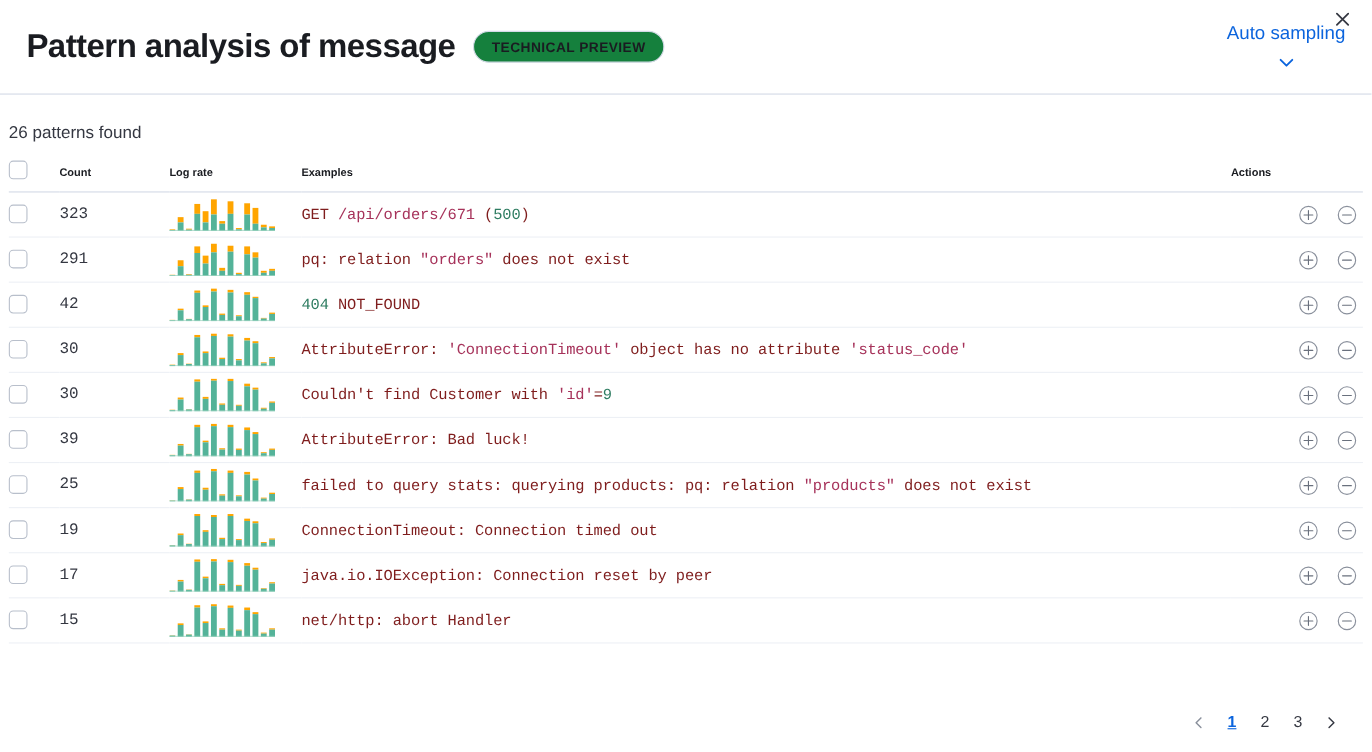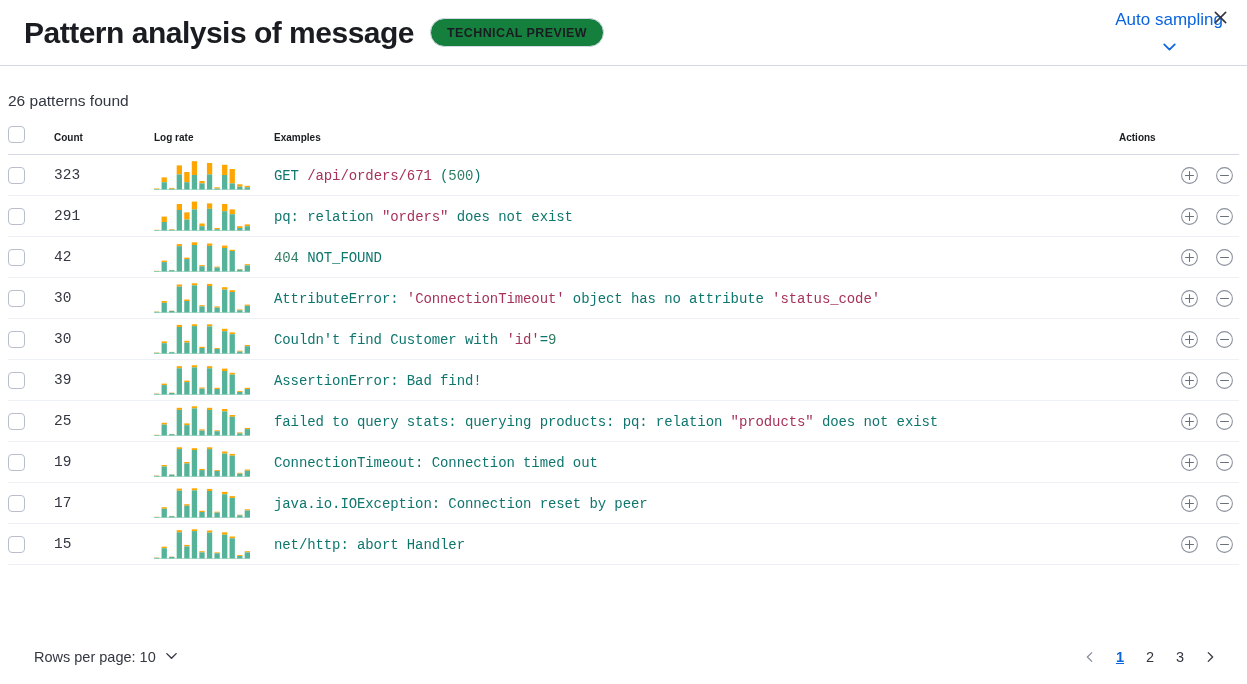--- a/index.html
+++ b/index.html
@@ -8,21 +8,21 @@
     width: 1247px; height: 684px;
     background: #ffffff;
     font-family: "Liberation Sans", sans-serif;
     color: #343741;
     overflow: hidden;
   }
   .flyout { position: relative; width: 1247px; height: 684px; background:#fff; }
 
   
   .header {
-    height: 66px;
+    height: 86px;
     border-bottom: 1px solid #D3DAE6;
     display: flex;
     align-items: center;
     padding: 0 24px;
     position: relative;
   }
   .title-group { display:flex; align-items:center; gap:16px; }
   .page-title {
     font-size: 30px;
     font-weight: 700;
@@ -110,21 +110,21 @@
   }
   .spark { display: block; }
 
   
   .ex {
     font-family: "Liberation Mono", monospace;
     font-size: 14px;
     white-space: nowrap;
     letter-spacing: -0.1px;
   }
-  .tok-p { color: #0f766e; margin-top: 15px; }   
+  .tok-p { color: #7f1d1d; margin-top: 15px; }   
   .tok-r { color: #a6325a; }   
   .tok-g { color: #2f7d62; }   
 
   
   .actions-cell { text-align: right; padding-right: 8px; white-space: nowrap; }
   .act-btn {
     display: inline-flex; align-items: center; justify-content: center;
     width: 30px; height: 30px;
     cursor: pointer;
     color: #69707D;
@@ -472,21 +472,21 @@
                 <rect x="68.03" y="6.00" width="5.3" height="24.00" fill="#54B399"></rect>
                 <rect x="75.58" y="7.80" width="5.3" height="1.80" fill="#FFA500"></rect>
                 <rect x="75.58" y="9.60" width="5.3" height="20.40" fill="#54B399"></rect>
                 <rect x="83.14" y="26.10" width="5.3" height="0.90" fill="#FFA500"></rect>
                 <rect x="83.14" y="27.00" width="5.3" height="3.00" fill="#54B399"></rect>
                 <rect x="90.70" y="22.80" width="5.3" height="1.20" fill="#FFA500"></rect>
                 <rect x="90.70" y="24.00" width="5.3" height="6.00" fill="#54B399"></rect>
                 <rect x="0" y="29" width="96" height="1" fill="#9fd4c2" opacity="0.75"></rect>
               </svg>
             </td>
-            <td><span class="ex"><span class="tok-p">AssertionError: Bad find!</span></span></td>
+            <td><span class="ex"><span class="tok-p">AttributeError: Bad luck!</span></span></td>
             <td class="actions-cell"><span class="act-btn">
        <svg width="19" height="19" viewBox="0 0 20 20" fill="none">
          <circle cx="10" cy="10" r="8.3" stroke="#8a909c" stroke-width="1.1"></circle>
          <path d="M10 5.8 V14.2 M5.8 10 H14.2" stroke="#69707D" stroke-width="1.1" stroke-linecap="round"></path>
        </svg>
               </span>
      <span class="act-btn">
        <svg width="19" height="19" viewBox="0 0 20 20" fill="none">
          <circle cx="10" cy="10" r="8.3" stroke="#8a909c" stroke-width="1.1"></circle>
          <path d="M5.8 10 H14.2" stroke="#69707D" stroke-width="1.1" stroke-linecap="round"></path>
@@ -683,28 +683,20 @@
          <circle cx="10" cy="10" r="8.3" stroke="#8a909c" stroke-width="1.1"></circle>
          <path d="M5.8 10 H14.2" stroke="#69707D" stroke-width="1.1" stroke-linecap="round"></path>
        </svg>
               </span></td>
           </tr>
         </tbody>
     </table>
   </div>
 
   <div class="footer">
-    <div class="rows-per-page">
-      <span>Rows per page: 10</span>
-      <span>
-        <svg width="15" height="15" viewBox="0 0 16 16" fill="none">
-          <path d="M3 6 L8 11 L13 6" stroke="#343741" stroke-width="1.5" stroke-linecap="round" stroke-linejoin="round"></path>
-        </svg>
-      </span>
-    </div>
 
     <div class="pager" id="pager">
       <div class="pg arrow">
         <svg width="14" height="14" viewBox="0 0 16 16" fill="none">
           <path d="M10 3 L5 8 L10 13" stroke="#8a909c" stroke-width="1.5" stroke-linecap="round" stroke-linejoin="round"></path>
         </svg>
       </div>
       <div id="pages-slot" style="display:flex;align-items:center;gap:4px">
           <div class="pg active">1</div>
           <div class="pg">2</div>

